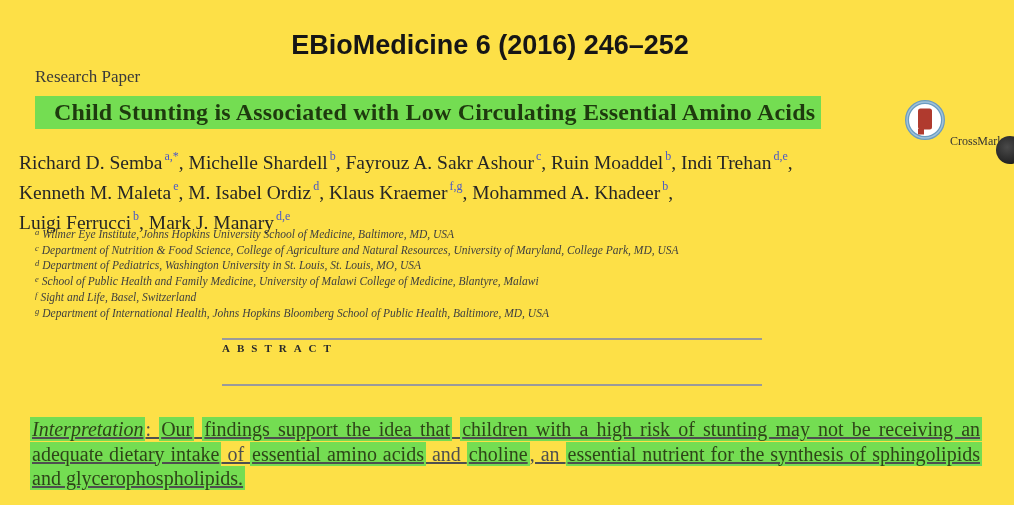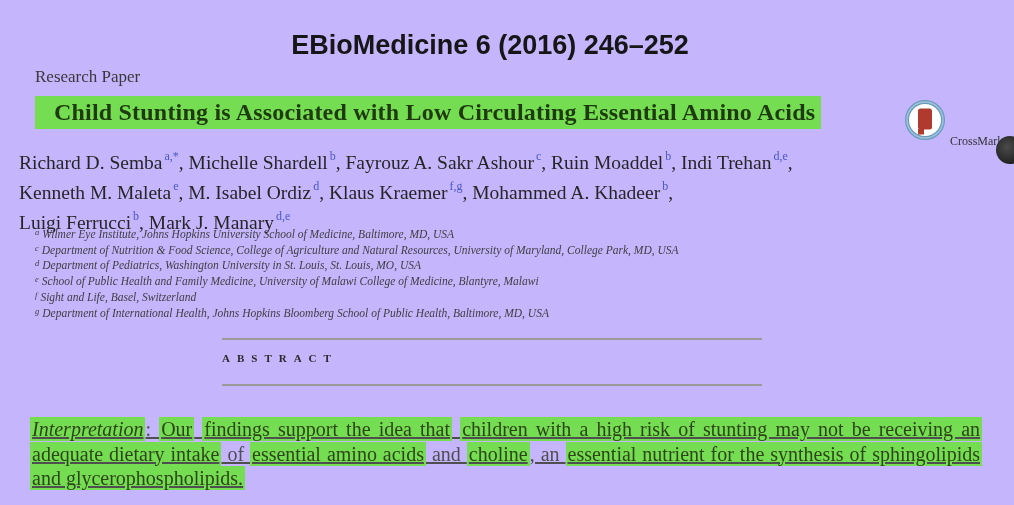--- a/index.html
+++ b/index.html
@@ -1,16 +1,16 @@
 <!DOCTYPE html>
 <html style="--hl: #74dd52; --title-ink: #1e3a0e; --body-ink: #2e4518; --sup: #4a58c8;"><head>
 <meta charset="utf-8">
 <style>
   html,body{margin:0;padding:0;background:#fff;}
-  #page{position:relative;width:1014px;height:505px;background:#c4b5fd;overflow:hidden;
+  #page{position:relative;width:1014px;height:505px;background:#fde047;overflow:hidden;
         font-family:"Liberation Serif",serif;}
 
   .journal-header{position:absolute;top:30px;left:0;width:980px;text-align:center;
     font-family:"Liberation Sans",sans-serif;font-weight:600;font-size:27px;color:#161616;}
 
   .section-label{position:absolute;top:67px;left:35px;font-size:17px;color:#3a3a3a;}
 
   .title-row{position:absolute;top:99px;left:35px;}
   .title-hl{background:var(--hl,#74dd52);color:var(--title-ink,#1e3a0e);
     font-size:24px;font-weight:bold;padding:3px 6px 4px 19px;letter-spacing:.2px;}
@@ -24,21 +24,21 @@
   .authors-block{position:absolute;top:145px;left:19px;font-size:19.5px;color:#262626;
     line-height:24.5px;width:900px;}
   .sup{color:var(--sup,#4a58c8);font-size:12px;position:relative;top:-1px;margin-left:2px;}
 
   .affils-block{position:absolute;top:227px;left:35px;font-size:11.5px;font-style:italic;
     color:#3f3f3f;line-height:14.7px;}
   .affil-sup{font-size:8.5px;position:relative;top:-3px;margin-right:3px;}
 
   .abstract-block{position:absolute;top:338px;left:222px;width:540px;height:44px;
     border-top:2px solid #9a9a9a;border-bottom:2px solid #9a9a9a;}
-  .abstract-label{margin-top:12px;font-size:11px;font-weight:bold;letter-spacing:7px;color:#2a2a2a;}
+  .abstract-label{margin-top:2px;font-size:11px;font-weight:bold;letter-spacing:7px;color:#2a2a2a;}
 
   .interpretation{position:absolute;top:397px;left:30px;width:952px;text-align:justify;
     font-size:20px;line-height:24.6px;color:#4f4f4f;text-decoration:underline;}
   .interpretation .hl{background:var(--hl,#74dd52);color:var(--body-ink,#2e4518);
     padding:1px 2px;-webkit-box-decoration-break:clone;box-decoration-break:clone;}
   .interpretation .it{font-style:italic;}
 </style>
 </head>
 <body>
 

